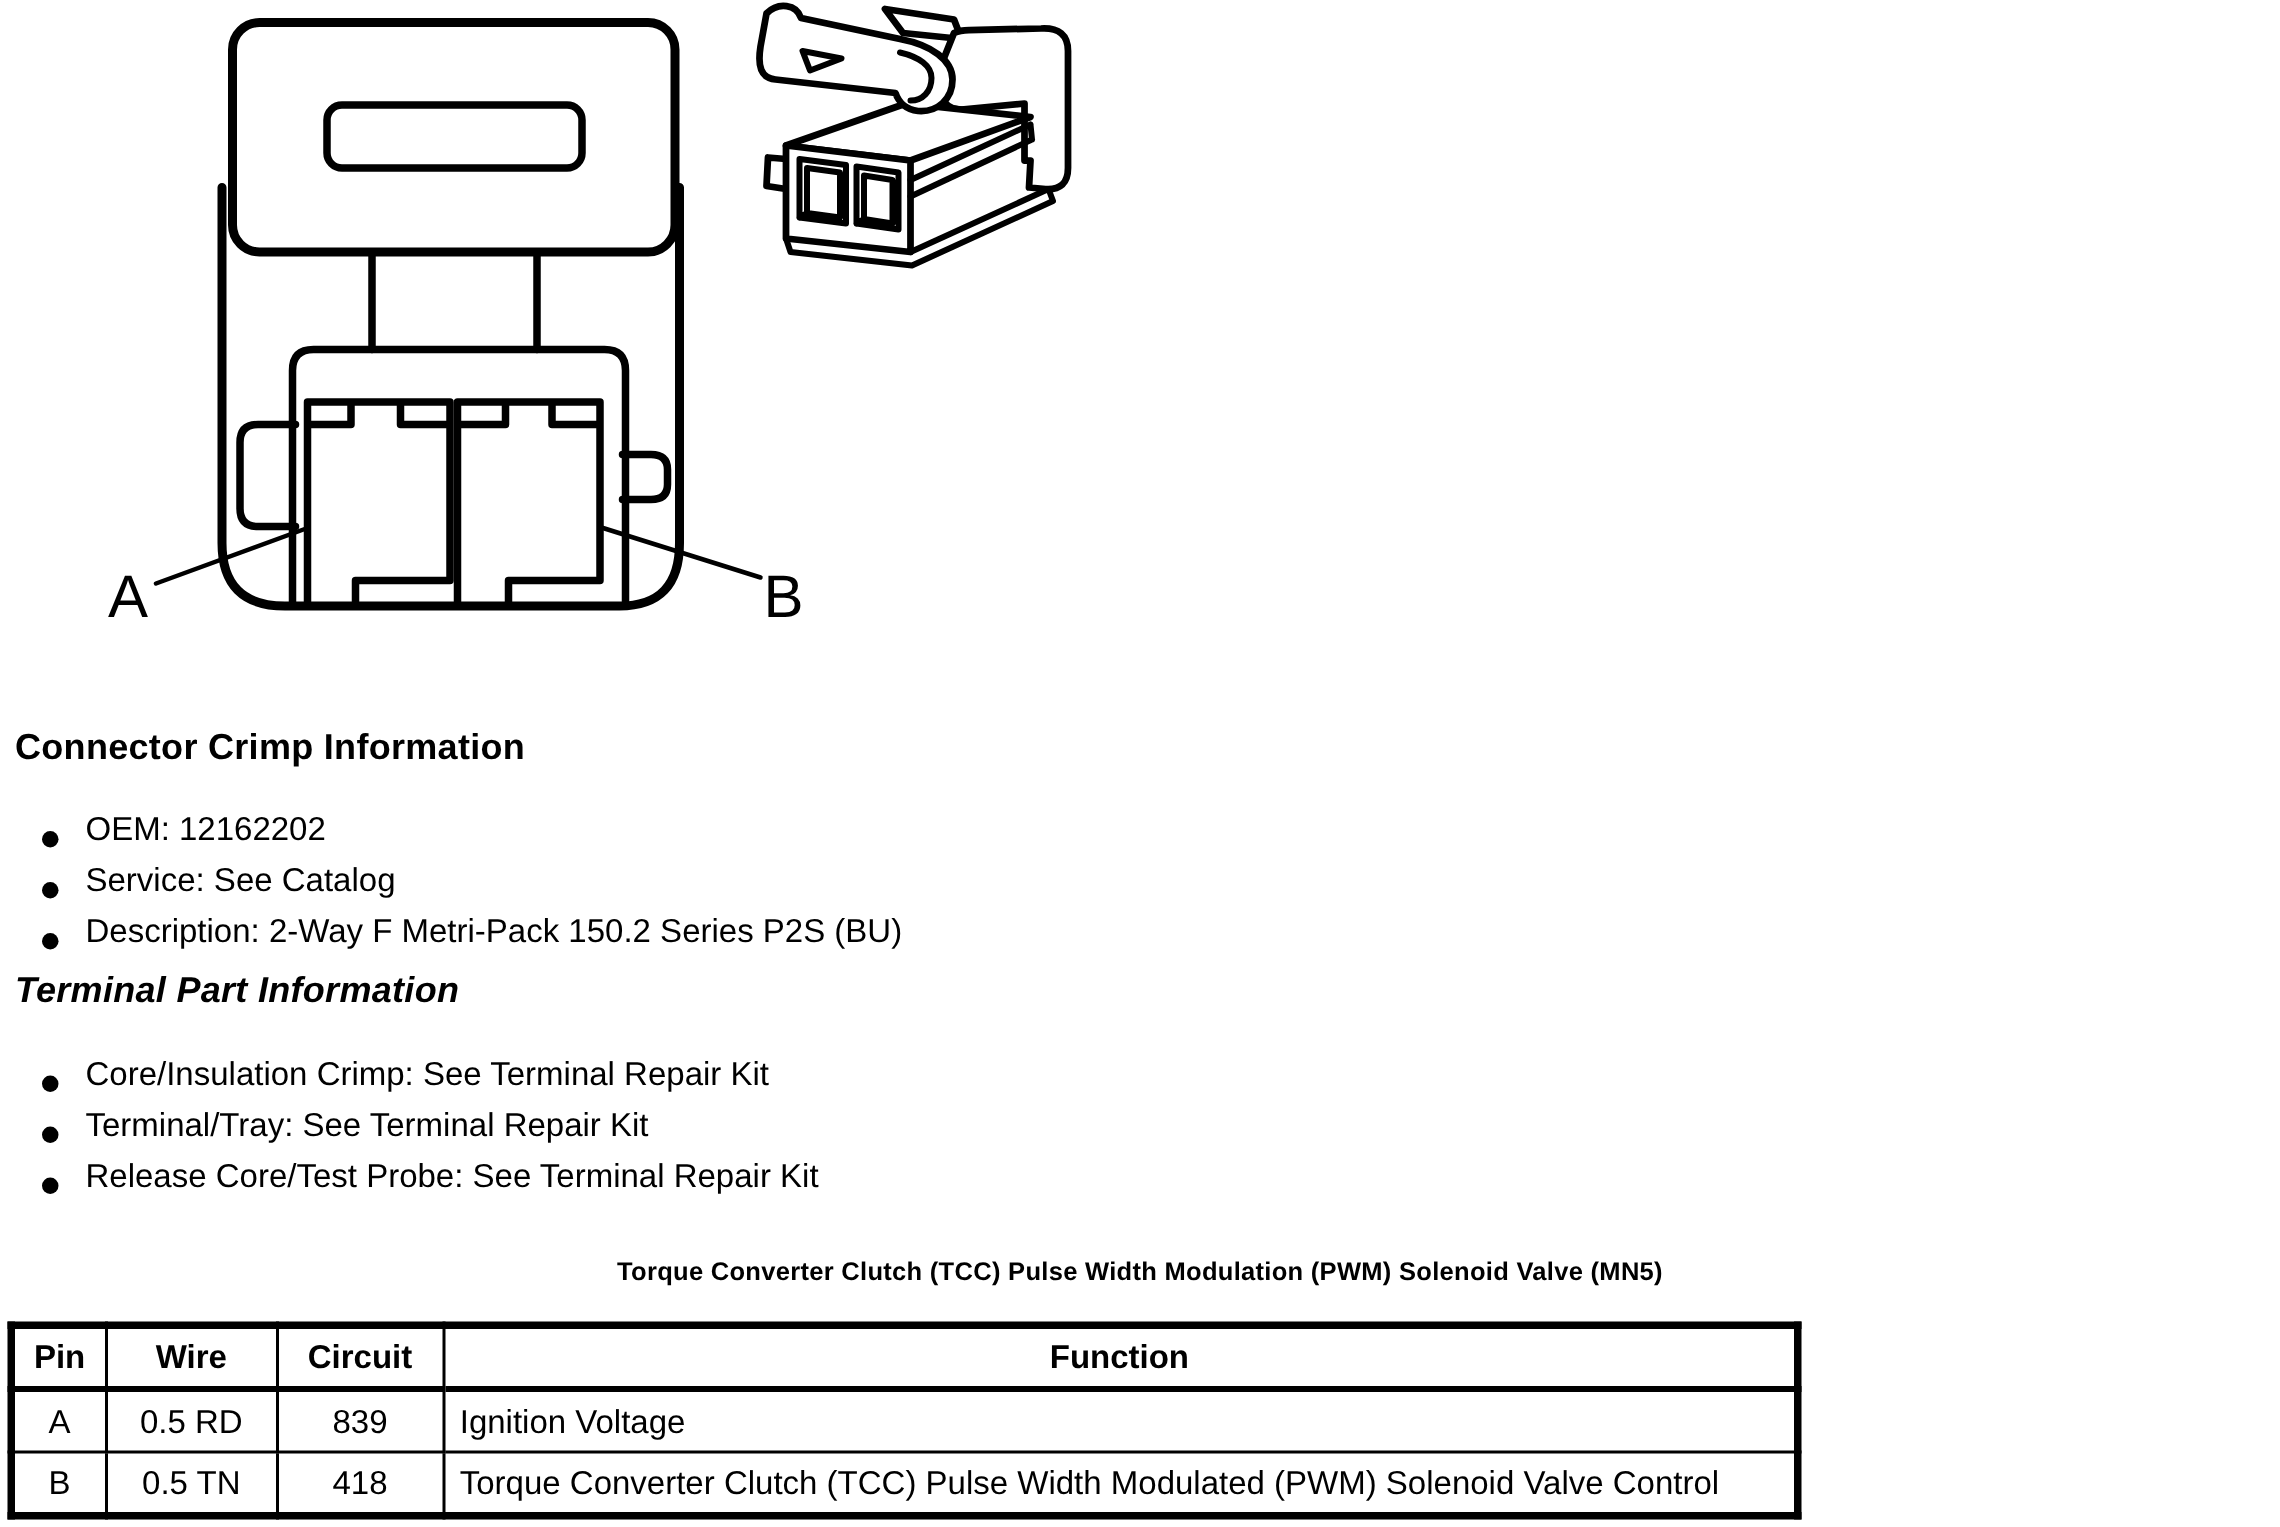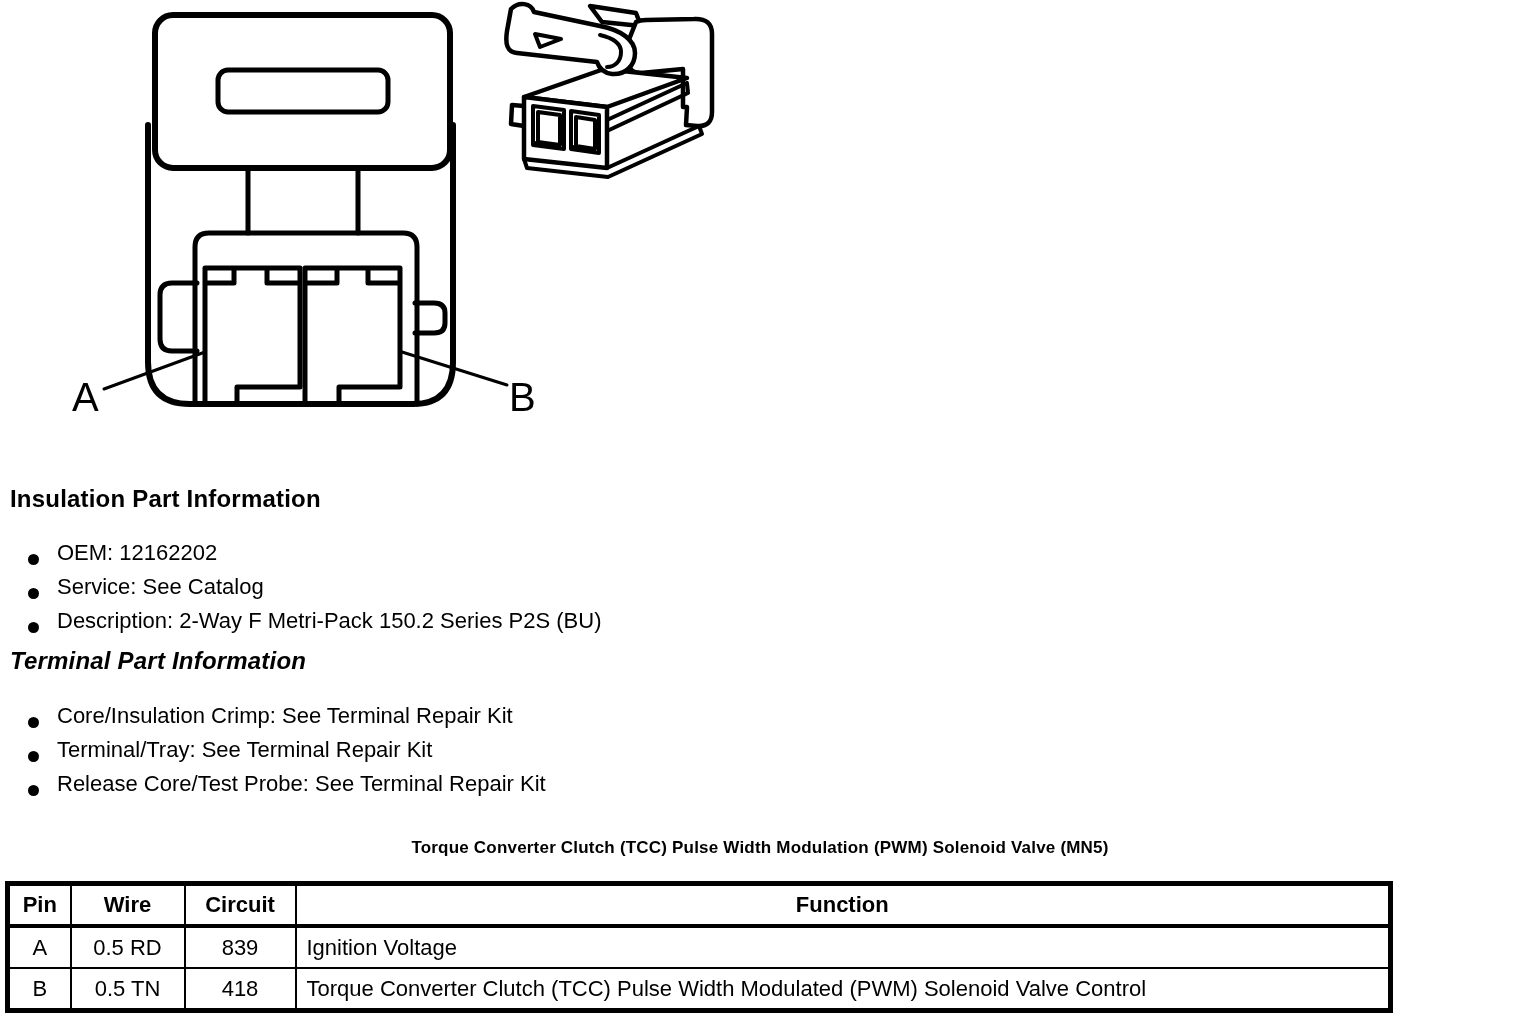--- a/index.html
+++ b/index.html
@@ -13,21 +13,21 @@
   #connector-heading{top:486px;}
   #terminal-heading{top:648px;font-style:italic;}
   ul.bullets{position:absolute;left:28px;margin:0;padding:0;list-style:none;}
   #connector-items{top:541px;}
   #terminal-items{top:704px;}
   ul.bullets li{display:flex;align-items:flex-end;font-size:22px;line-height:24px;margin:0 0 10px 0;}
   .dot{width:11px;height:11px;border-radius:50%;background:#000;margin-right:18px;flex:0 0 auto;}
   .table-title{position:absolute;top:838px;left:0;width:100%;text-align:center;
     font-size:17px;font-weight:bold;letter-spacing:.2px;}
   table.pinout{
-    position:absolute;top:881px;left:5px;width:1388px;
+    position:absolute;top:881px;left:5px;width:1196px;
     border-collapse:collapse;border:5px solid #000;font-size:22px;table-layout:fixed;
   }
   table.pinout th,table.pinout td{border:2px solid #000;padding:0 6px;height:39px;overflow:hidden;white-space:nowrap;}
   table.pinout thead th{border-bottom:4px solid #000;font-weight:bold;height:38px;text-align:center;}
   table.pinout td{text-align:center;}
   table.pinout td.fn{text-align:left;padding-left:10px;}
 </style>
 </head>
 <body>
 
@@ -58,21 +58,21 @@
       <path fill="#ffffff" d="M 524 97 L 604 69 L 687 78 L 607 107 Z"></path>
       <path fill="#ffffff" d="M 524 97 L 607 107 L 607 168 L 524 159 Z"></path>
       <path stroke-width="4" d="M 524 159 L 527 168 L 608 177 L 702 134 L 699 126 M 607 168 L 699 126 M 607 120 L 687 83 M 687 83 L 688 93 M 607 131 L 688 93"></path>
       <path stroke-width="4" d="M 533 106 L 564 110 L 564 149 L 533 145 Z M 538 112 L 560 115 L 560 145 L 538 142 Z M 533 145 L 538 142"></path>
       <path stroke-width="4" d="M 571 111 L 599 115 L 599 153 L 571 149 Z M 576 117 L 595 120 L 595 149 L 576 146 Z M 571 149 L 576 146"></path>
       <path fill="#ffffff" d="M 511 9 C 519 1 531 3 534 12 L 600 26 C 621 30 635 40 635 53 C 635 66 625 75 612 74 C 604 73 599 68 597 62 L 517 53 C 507 52 505 44 507 31 Z"></path>
       <path stroke-width="4" d="M 535 34 L 561 39 L 540 47 Z M 600 35 C 613 38 621 44 621 52 C 621 61 615 67 607 67"></path>
     </g>
   </svg>
 
-  <h2 class="h" id="connector-heading">Insulation Part Information</h2>
+  <h2 class="h" id="connector-heading">Connector Crimp Information</h2>
   <ul class="bullets" id="connector-items">
     <li>
       <span class="dot"></span>
       <span>OEM: 12162202</span>
     </li>
     <li>
       <span class="dot"></span>
       <span>Service: See Catalog</span>
     </li>
     <li>

